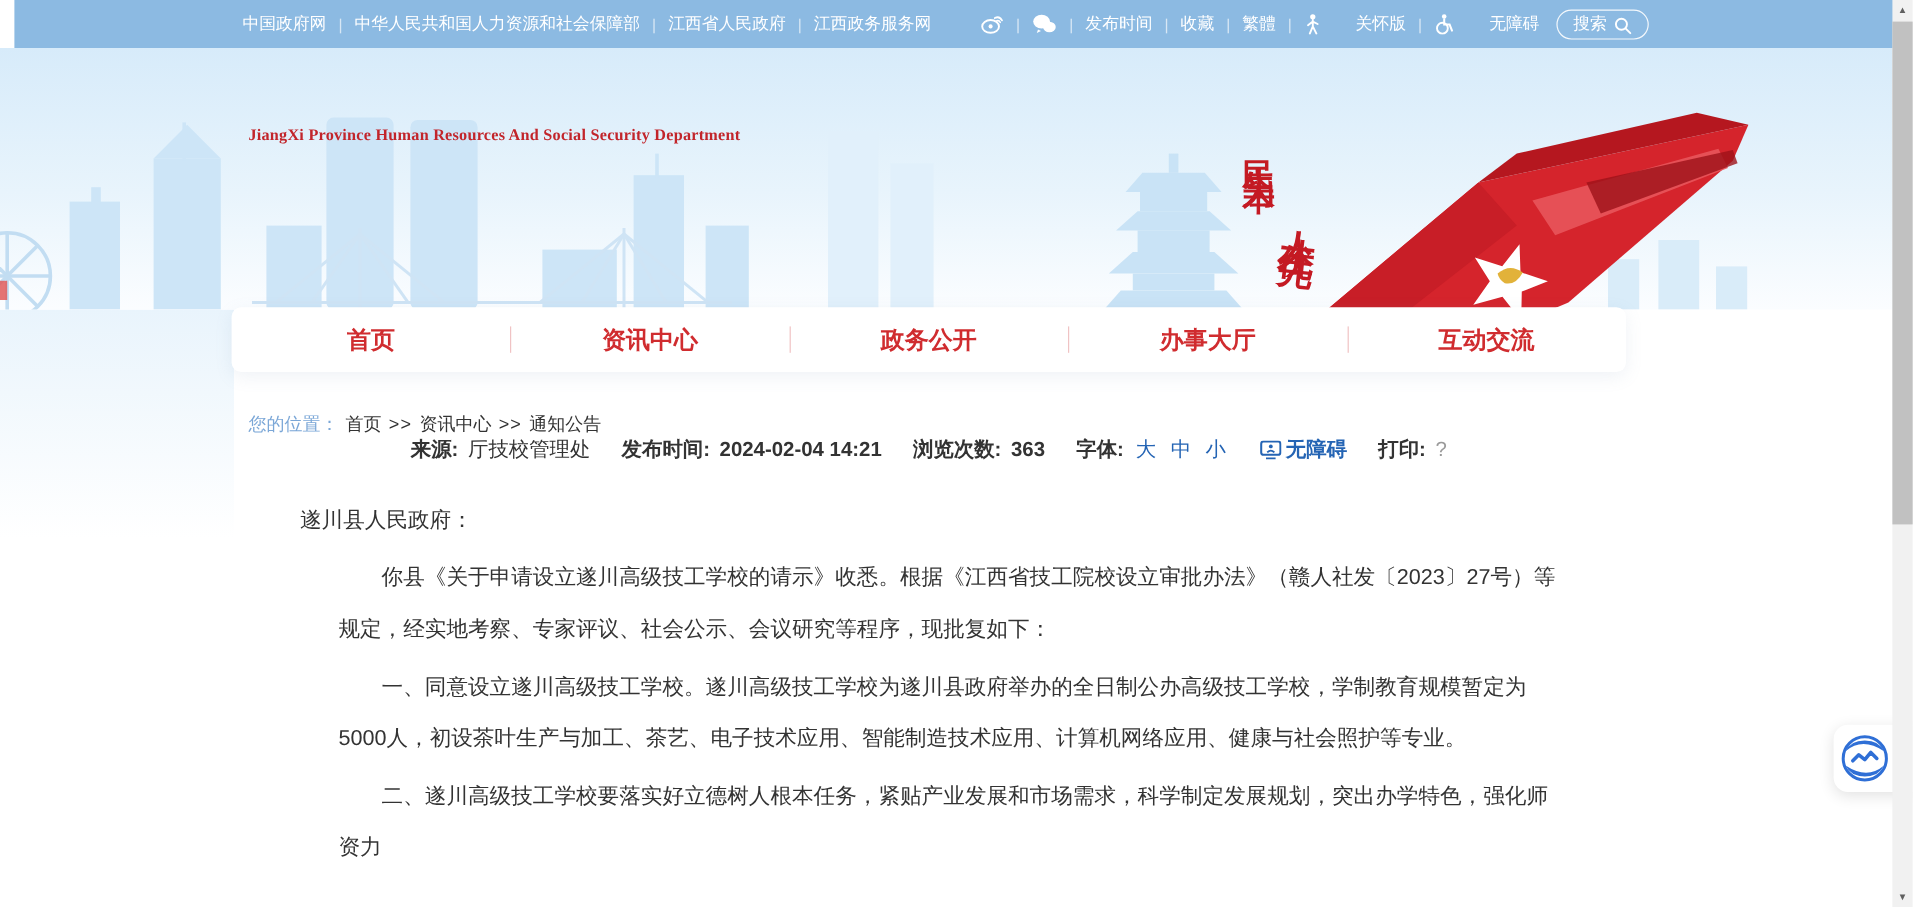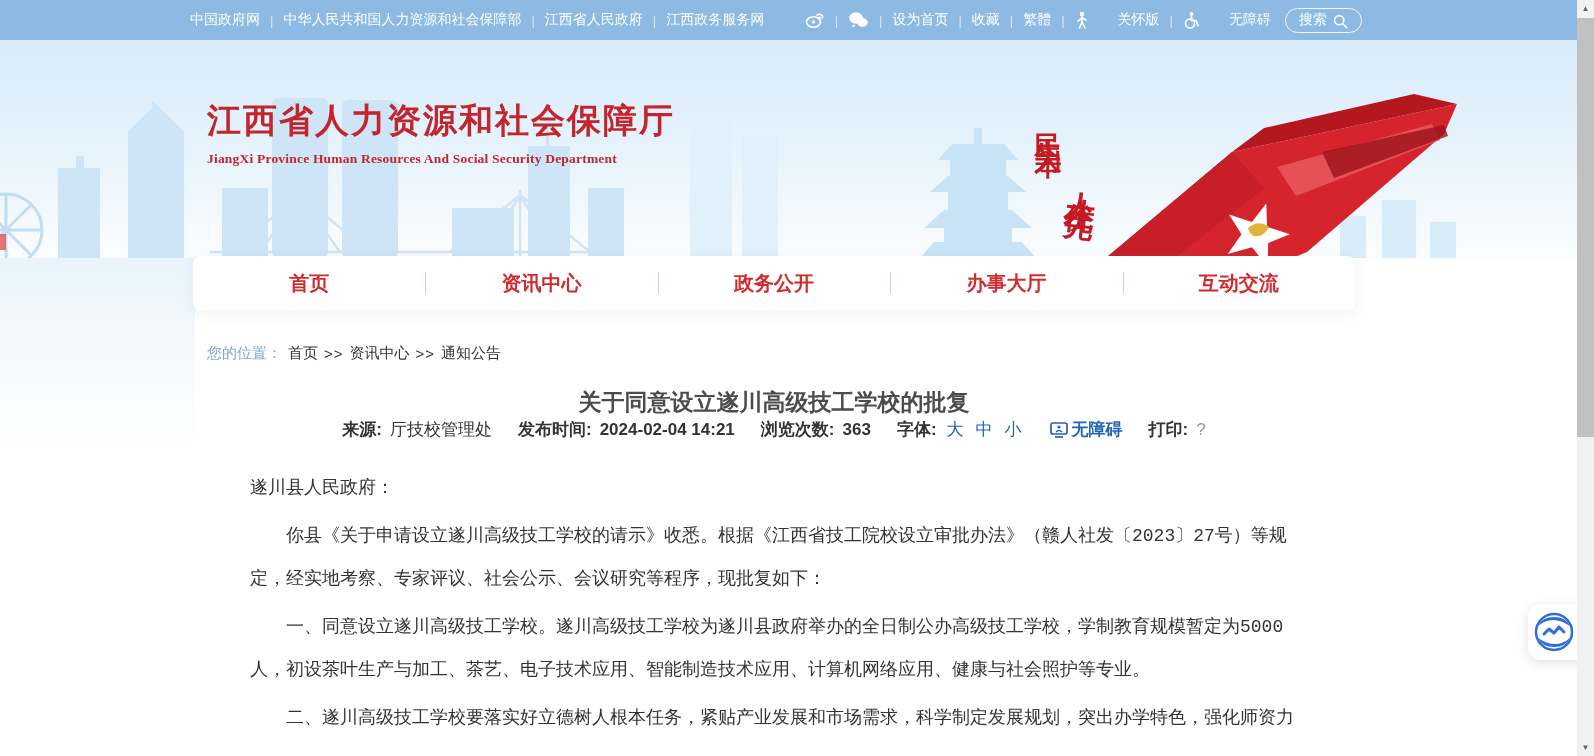--- a/index.html
+++ b/index.html
@@ -1,20 +1,20 @@
 <!DOCTYPE html>
 <html><head>
 <meta charset="utf-8">
 <style>
   * { margin:0; padding:0; box-sizing:border-box; }
   html,body { width:1594px; height:756px; overflow:hidden; }
   body { position:relative; background:#ffffff; font-family:"Liberation Sans", sans-serif; }
 
   
-  .topbar { position:absolute; top:0; left:0; width:1577px; height:40px; background:#8cbae2; z-index:10; }
+  .topbar { position:absolute; top:0; left:12px; width:1577px; height:40px; background:#8cbae2; z-index:10; }
   .topbar-inner { height:40px; margin:0 0 0 190px; width:1172px; display:flex; justify-content:space-between; align-items:center; color:#ffffff; font-size:14px; }
   .tb-left, .tb-right { display:flex; align-items:center; gap:10px; white-space:nowrap; }
   .tb-sep { color:rgba(255,255,255,.65); font-size:13px; }
   .tb-link { color:#ffffff; text-decoration:none; cursor:pointer; }
   .tb-icon { display:inline-flex; align-items:center; cursor:pointer;gap:24px; }
   .search-pill { display:inline-flex; align-items:flex-end; gap:6px; border:1px solid rgba(255,255,255,.9); border-radius:14px; padding:2px 13px 3px 13px; cursor:pointer; margin-left:4px; }
 
   
   .banner { position:absolute; top:40px; left:0; width:1577px; height:218px; background:linear-gradient(180deg,#d7ebfa 0%, #e8f4fc 55%, #fbfdff 100%); overflow:visible; z-index:1; }
   .skyline { position:absolute; top:0; left:0; }
@@ -39,22 +39,22 @@
   .crumb-link { color:#333333; text-decoration:none; cursor:pointer; }
   .crumb-sep { color:#333333; letter-spacing:1px; }
   .article-title { margin-top:24px; text-align:center; font-size:23px; font-weight:bold; color:#4c4c4c; }
   .meta { display:flex; justify-content:center; align-items:center; gap:8px; font-size:17px; color:#333333; white-space:nowrap; }
   .meta b { font-weight:bold; color:#333333; }
   .meta .gap { width:10px; }
   .font-size-link { color:#2464b4; cursor:pointer; margin:0 2px; }
   .meta-access { color:#2464b4; font-weight:bold; cursor:pointer; display:inline-flex; align-items:center; gap:4px; }
   .print-q { color:#9a9a9a; cursor:pointer; }
   .body-text { margin:26px 0 0 57px; width:1048px; font-size:18px; line-height:43px; color:#333333; }
-  .body-text p.indent { text-indent:2em; }
-  .body-text p { margin-bottom:5px;font-family:Liberation Mono, monospace; }
+  .body-text p.indent { text-indent:2em;margin-left:32px; }
+  .body-text p { margin-bottom:5px; }
 
   
   .float-card { position:absolute; left:1528px; top:604px; width:66px; height:56px; background:#ffffff; border-radius:12px 0 0 12px; box-shadow:0 3px 12px rgba(0,0,0,.12); display:flex; align-items:center; padding-left:6px; z-index:40; cursor:pointer; }
 
   
   .scrollbar { position:absolute; right:0; top:0; width:17px; height:756px; background:#f1f1f1; z-index:50; }
   .sb-arrow { position:absolute; left:0; width:17px; height:17px; display:flex; align-items:center; justify-content:center; font-size:8px; color:#606060; cursor:pointer; }
   .sb-up { top:0; }
   .sb-down { bottom:0; }
   .sb-thumb { position:absolute; left:0; top:18px; width:17px; height:419px; background:#c1c1c1; cursor:grab; }
@@ -84,21 +84,21 @@
       </span>
       <span class="tb-sep">|</span>
       <span class="tb-icon">
         <svg width="21" height="18" viewBox="0 0 21 18">
             <ellipse cx="8" cy="7" rx="7" ry="5.8" fill="#ffffff"></ellipse>
             <ellipse cx="14.5" cy="11.5" rx="5.3" ry="4.4" fill="#ffffff"></ellipse>
             <path d="M5 13.5 L4 16.5 L7.5 14.8 Z" fill="#ffffff"></path>
           </svg>
       </span>
       <span class="tb-sep">|</span>
-      <a class="tb-link">设为首页</a>
+      <a class="tb-link">发布时间</a>
       <span class="tb-sep">|</span>
       <a class="tb-link">收藏</a>
       <span class="tb-sep">|</span>
       <a class="tb-link">繁體</a>
       <span class="tb-sep">|</span>
       <span class="tb-icon">
         <svg width="14" height="18" viewBox="0 0 14 18">
             <circle cx="7" cy="3" r="2.2" fill="#ffffff"></circle>
             <path d="M7 5.5 L7 11 M7 7 L3 10 M7 7 L11 9 M7 11 L4.5 17 M7 11 L10 17" stroke="#ffffff" stroke-width="1.6" fill="none" stroke-linecap="round"></path>
           </svg>
@@ -175,21 +175,20 @@
       <path d="M930 152 L1026 152 L1008 136 L948 136 Z"></path>
       <rect x="948" y="152" width="60" height="18"></rect>
       <path d="M924 188 L1032 188 L1012 170 L944 170 Z"></path>
       <rect x="944" y="188" width="68" height="14"></rect>
       <path d="M920 218 L1036 218 L1022 202 L934 202 Z"></path>
       <rect x="974" y="88" width="8" height="16"></rect>
     </g>
   </svg>
 
   <div class="logo-block">
-    <div class="logo-title">江西省人力资源和社会保障厅</div>
     <div class="logo-sub">JiangXi Province Human Resources And Social Security Department</div>
   </div>
 
   <div class="slogan slogan-1">民生为本</div>
   <div class="slogan slogan-2">人才优先</div>
 
   <svg class="flag-art" width="390" height="206" viewBox="0 0 390 206">
     <polygon points="35,165 160,60 385,12 372,42 235,160 150,196 60,192" fill="#d5242c"></polygon>
     <polygon points="160,60 385,12 342,2 192,36" fill="#b5171f"></polygon>
     <polygon points="205,75 360,32 368,48 224,104" fill="#e8555b" opacity="0.9"></polygon>
@@ -212,21 +211,20 @@
 <div class="main">
   <div class="breadcrumb">
     <span class="crumb-label">您的位置：</span>
     <a class="crumb-link">首页</a>
     <span class="crumb-sep">&gt;&gt;</span>
     <a class="crumb-link">资讯中心</a>
     <span class="crumb-sep">&gt;&gt;</span>
     <a class="crumb-link">通知公告</a>
   </div>
 
-  <h1 class="article-title">关于同意设立遂川高级技工学校的批复</h1>
 
   <div class="meta">
     <b>来源:</b>
     <span>厅技校管理处</span>
     <span class="gap"></span>
     <b>发布时间:</b>
     <b>2024-02-04 14:21</b>
     <span class="gap"></span>
     <b>浏览次数:</b>
     <b>363</b>

